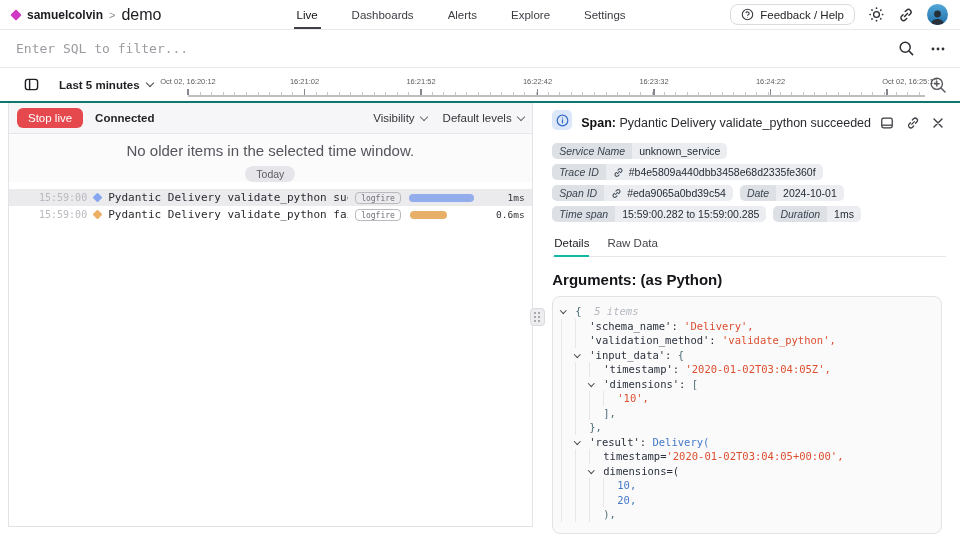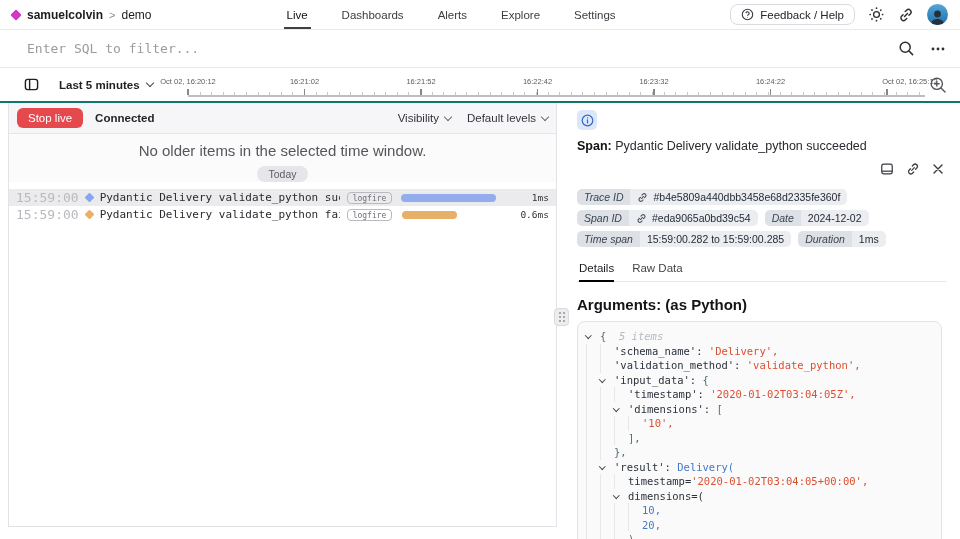--- a/index.html
+++ b/index.html
@@ -6,37 +6,37 @@
   html,body { width:960px; height:539px; overflow:hidden; background:#fff;
     font-family:"Liberation Sans", sans-serif; color:#222; }
 
   
   .topnav { height:30px; display:flex; align-items:center; padding:0 12px;
     border-bottom:1px solid #e9e9ec; position:relative; }
   .brand { display:flex; align-items:center; gap:7px; }
   .logo-diamond { width:8px; height:8px; background:#cf3ac4; transform:rotate(45deg); border-radius:1px; }
   .org { font-weight:bold; font-size:12px; color:#1c1c21; }
   .crumb-sep { color:#8b8b92; font-size:11px; margin:0 -1px; }
-  .proj { font-size:12px; color:#1c1c21; }
+  .proj { font-size:16px; color:#1c1c21; }
   .navtabs { display:flex; gap:0; margin-left:118px; height:100%; }
   .navtab { font-size:11.5px; color:#3c3c43; height:100%; display:flex; align-items:center;
     padding:0 17px; cursor:pointer; position:relative; }
   .navtab.active { color:#111; }
   .navtab.active::after { content:""; position:absolute; left:14px; right:14px; bottom:0;
     height:2px; background:#3f3f46; }
   .nav-right { margin-left:auto; display:flex; align-items:center; gap:13px; }
   .feedback-btn { display:flex; align-items:center; gap:6px; border:1px solid #dcdce0;
     border-radius:8px; padding:3px 10px; font-size:11.5px; color:#26262b; background:#fff; cursor:pointer; }
   .icon { display:inline-flex; align-items:center; justify-content:center; color:#3a3a40; }
   .avatar { width:21px; height:21px; border-radius:50%；; border-radius:50%;
     background:linear-gradient(180deg,#53a7d8 0%,#1e6fa8 100%); overflow:hidden; position:relative; cursor:pointer; }
   .avatar svg { position:absolute; left:0; top:2px; }
 
   
-  .filterrow { height:38px; border-bottom:1px solid #e9e9ec; display:flex; align-items:center; padding:0 14px 0 27px; }
+  .filterrow { height:38px; border-bottom:1px solid #e9e9ec; display:flex; align-items:center; padding:0 14px 0 16px; }
   .sql-input { flex:1; border:0; outline:none; font-family:"DejaVu Sans Mono", monospace;
     font-size:13px; color:#333; background:transparent; }
   .sql-input::placeholder { color:#9b9ba1; }
   .filter-icons { display:flex; align-items:center; gap:15px; }
 
   
   .timebar { height:35px; border-bottom:2px solid #0f766e; position:relative; display:flex; align-items:center; }
   .panel-toggle { margin-left:24px; cursor:pointer; }
   .range-dd { margin-left:20px; display:flex; align-items:center; gap:7px; font-size:11.5px;
     font-weight:bold; color:#1f1f24; cursor:pointer; }
@@ -70,45 +70,45 @@
   .lh-right { margin-left:auto; display:flex; gap:16px; align-items:center; }
   .dd-sm { display:flex; align-items:center; gap:6px; font-size:11.5px; color:#33333a; cursor:pointer; }
   .dd-sm .chev { border-color:#6a6a72; }
   .empty-zone { text-align:center; padding-top:8px; background:#fbfbfc; }
   .empty-msg { font-size:15px; color:#55555c; }
   .today-pill { display:inline-block; margin-top:7px; background:#e6e6ea; border-radius:10px;
     padding:2px 11px; font-size:10.5px; color:#5c5c64; }
   .rows { margin-top:7px; }
   .logrow { display:flex; align-items:center; height:17px; padding:0 7px; gap:7px; cursor:pointer; }
   .logrow.sel { background:#ebebee; }
-  .lr-time { font-family:"DejaVu Sans Mono", monospace; font-size:13px; color:#b9b9bf; }
+  .lr-time { font-family:"DejaVu Sans Mono", monospace; font-size:10px; color:#b9b9bf;margin-left:23px; }
   .lr-diamond { width:7px; height:7px; transform:rotate(45deg); border-radius:1px; flex:none; }
   .lr-msg { font-family:"DejaVu Sans Mono", monospace; font-size:11px; color:#2a2a30;
     width:240px; white-space:nowrap; overflow:hidden; }
   .lr-tag { border:1px solid #b9b9bf; border-radius:4px; padding:0 5px; font-family:"DejaVu Sans Mono", monospace;
     font-size:8px; color:#6e6e76; line-height:11px; height:12px; flex:none; }
   .lr-track { flex:1; position:relative; height:8px; }
   .lr-bar { position:absolute; top:0; height:8px; border-radius:4px; }
   .lr-dur { font-family:"DejaVu Sans Mono", monospace; font-size:9.5px; color:#33333a; width:38px; text-align:right; }
 
   
-  .span-header { display:flex; align-items:flex-start; gap:9px;flex-direction:column; }
+  .span-header { display:flex; align-items:flex-end; gap:9px; }
   .info-badge { width:20px; height:20px; border-radius:5px; background:#dce8fa; display:flex;
     align-items:center; justify-content:center; flex:none; }
   .span-title { font-size:12.5px; color:#2a2a30; white-space:nowrap; overflow:hidden; }
   .span-title b { color:#111; }
   .sh-icons { margin-left:auto; display:flex; gap:12px; align-items:center; padding-right:2px; }
   .meta { margin-top:13px; display:flex; flex-direction:column; gap:5px; }
   .meta-row { display:flex; gap:7px; }
   .pill { display:inline-flex; border-radius:5px; overflow:hidden; font-size:10.5px; }
   .pill .lbl { background:#dde0e5; color:#3a4450; font-style:italic; padding:2px 7px; }
   .pill .val { background:#ebedf0; color:#252c36; padding:2px 7px; display:flex; align-items:center; gap:5px; }
   .tabs { margin-top:15px; display:flex; gap:18px; border-bottom:1px solid #e6e6ea; padding-left:2px; }
   .tab { font-size:11.5px; color:#44444b; padding-bottom:6px; cursor:pointer; }
-  .tab.active { color:#1b1b20; border-bottom:2px solid #000000; margin-bottom:-1px; }
+  .tab.active { color:#1b1b20; border-bottom:2px solid #14b8a6; margin-bottom:-1px; }
   .args-title { margin-top:14px; font-size:15px; font-weight:bold; color:#141419; }
   .codeblock { margin-top:8px; margin-right:4px; border:1px solid #e3e3e7; border-radius:8px;
     background:#fafafb; padding:7px 8px; font-family:"DejaVu Sans Mono", monospace; font-size:10.5px;
     height:238px; overflow:hidden; }
   .cl { display:flex; align-items:stretch; height:14.5px; white-space:pre; }
   .ig { width:14px; flex:none; border-left:1px solid #e7e7ea; }
   .caretbox { width:14px; flex:none; display:flex; align-items:center; }
   .caretbox .chev { width:4.5px; height:4.5px; border-color:#44444a; margin-top:-2px; }
   .cl span.tk { display:flex; align-items:center; }
   .tk-k { color:#2a313c; } .tk-s { color:#dc4f30; } .tk-n { color:#4579c6; }
@@ -309,20 +309,28 @@
           <svg width="12" height="12" viewBox="0 0 12 12" fill="none" stroke="#3a3a40" stroke-width="1.4" stroke-linecap="round">
             <path d="M2 2l8 8M10 2l-8 8"></path>
           </svg>
         </span>
       </span>
     </div>
 
     <div class="meta" id="metarows">
         <div class="meta-row">
           <span class="pill">
+            <span class="lbl">Service Name</span>
+            <span class="val">
+              <span>unknown_service</span>
+            </span>
+          </span>
+        </div>
+        <div class="meta-row">
+          <span class="pill">
             <span class="lbl">Trace ID</span>
             <span class="val">
               <span class="icon">
                 <svg width="11" height="11" viewBox="0 0 16 16" fill="none" stroke="#4a5560" stroke-width="1.6" stroke-linecap="round">
                   <path d="M6.5 9.5l3-3"></path>
                   <path d="M7.2 4.6l1.4-1.4a2.6 2.6 0 0 1 3.7 3.7L10.9 8.3"></path>
                   <path d="M8.8 11.4l-1.4 1.4a2.6 2.6 0 0 1-3.7-3.7l1.4-1.4"></path>
                 </svg>
               </span>
               <span>#b4e5809a440dbb3458e68d2335fe360f</span>
@@ -339,21 +347,21 @@
                   <path d="M7.2 4.6l1.4-1.4a2.6 2.6 0 0 1 3.7 3.7L10.9 8.3"></path>
                   <path d="M8.8 11.4l-1.4 1.4a2.6 2.6 0 0 1-3.7-3.7l1.4-1.4"></path>
                 </svg>
               </span>
               <span>#eda9065a0bd39c54</span>
             </span>
           </span>
           <span class="pill">
             <span class="lbl">Date</span>
             <span class="val">
-              <span>2024-12-02</span>
+              <span>2024-10-01</span>
             </span>
           </span>
         </div>
         <div class="meta-row">
           <span class="pill">
             <span class="lbl">Time span</span>
             <span class="val">
               <span>15:59:00.282 to 15:59:00.285</span>
             </span>
           </span>

